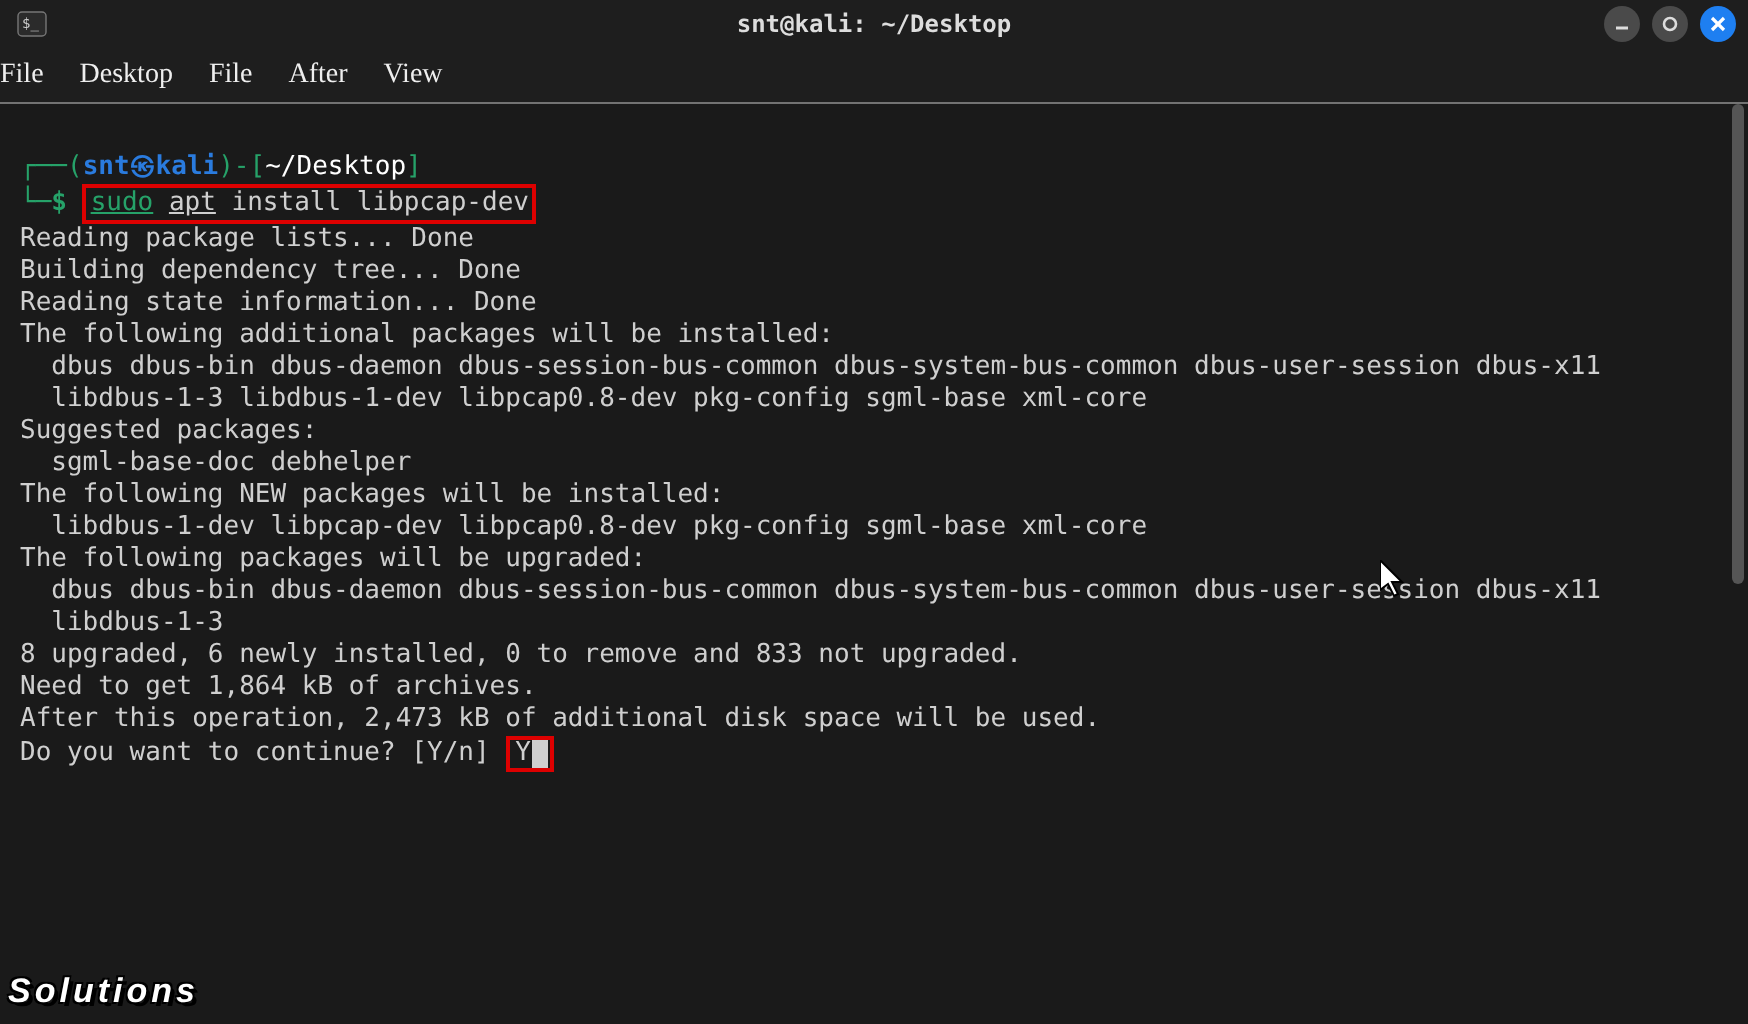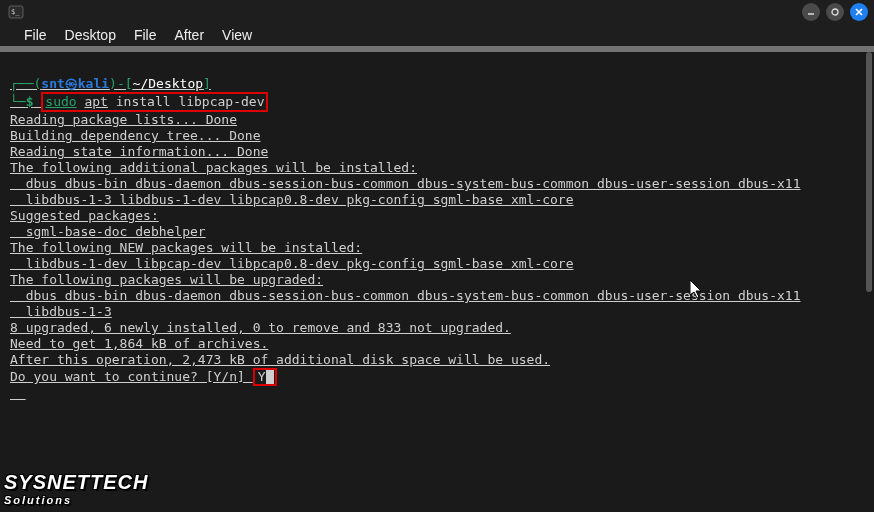--- a/index.html
+++ b/index.html
@@ -17,31 +17,31 @@
   .titlebar .title { position: absolute; left: 50%; transform: translateX(-50%); font-weight: bold; }
   .win-controls { position: absolute; right: 6px; top: 3px; display: flex; gap: 6px; }
   .win-btn { width: 18px; height: 18px; border-radius: 50%; display: flex; align-items: center; justify-content: center; font-size: 10px; }
   .win-min { background: #4a4a4a; color: #fff; }
   .win-max { background: #4a4a4a; color: #fff; }
   .win-close { background: #1e7ff1; color: #fff; font-weight: bold; }
 
   
   .menubar {
     height: 28px; background: #1e1e1e; display: flex; align-items: center;
-    padding-left: 24px; gap: 18px; font-size: 14px; border-bottom: 6px solid #737373;
-    font-family: Liberation Sans, sans-serif;
+    padding-left: 0; gap: 18px; font-size: 14px; border-bottom: 1px solid #737373;
+    font-family: Liberation Serif, serif;
   }
   .menubar span { color: #eee; cursor: pointer; }
 
   
   .terminal-wrap { position: relative; height: calc(512px - 24px - 28px); }
   .terminal {
     background: #1a1a1a; color: #cfcfcf; font-size: 13px; line-height: 16px;
     padding: 8px 10px 10px 10px; white-space: pre; font-family: "DejaVu Sans Mono", monospace;
-    height: 100%; overflow: hidden; position: relative; text-decoration: underline;
+    height: 100%; overflow: hidden; position: relative;
   }
   .scrollbar {
     position: absolute; right: 0; top: 0; width: 10px; height: 100%;
   }
   .scroll-thumb {
     position: absolute; right: 2px; top: 0; width: 6px; height: 240px;
     background: #555; border-radius: 3px;
   }
 
   .green { color: #26a269; }
@@ -63,37 +63,38 @@
 
   .underline { text-decoration: underline; }
 
   
   .watermark {
     position: absolute; left: 4px; bottom: 6px; color: #fff;
     font-family: Arial, sans-serif; font-weight: 900; letter-spacing: 1px;
     text-shadow: 2px 2px 0 #000, -1px -1px 0 #000, 1px -1px 0 #000, -1px 1px 0 #000;
   }
   .watermark .big { font-size: 20px; font-style: italic; }
-  .watermark .small { font-size: 11px; display: block; text-align: left; letter-spacing: 2px; font-style: italic; }
+  .watermark .small { font-size: 17px; display: block; text-align: left; letter-spacing: 2px; font-style: italic; }
 
   
   .mouse-cursor {
     position: absolute; left: 690px; top: 228px; width: 14px; height: 20px; pointer-events: none;
   }
 </style>
 </head>
 <body>
 
 <div class="titlebar">
   <span class="gnome-icon">
     <svg viewBox="0 0 16 16" width="16" height="16">
         <rect x="1" y="2" width="14" height="12" rx="2" fill="#2b2b2b" stroke="#777" stroke-width="0.7"></rect>
         <text x="3" y="10" font-size="7" fill="#ccc" font-family="monospace">$_</text>
       </svg>
   </span>
+  <span class="title">snt@kali: ~/Desktop</span>
   <div class="win-controls">
     <div class="win-btn win-min">
       <svg width="10" height="10" viewBox="0 0 10 10">
           <line x1="2" y1="7" x2="8" y2="7" stroke="#ddd" stroke-width="1.5"></line>
         </svg>
     </div>
     <div class="win-btn win-max">
       <svg width="10" height="10" viewBox="0 0 10 10">
           <circle cx="5" cy="5" r="3" fill="none" stroke="#ddd" stroke-width="1.3"></circle>
         </svg>
@@ -136,21 +137,20 @@
 <span>Need to get 1,864 kB of archives.</span>
 <span>After this operation, 2,473 kB of additional disk space will be used.</span>
 <span>Do you want to continue? [Y/n] </span><span class="hl-y"><span>Y</span><span class="cursor-block"></span></span>
   </div>
 
   <div class="scrollbar">
     <div class="scroll-thumb"></div>
   </div>
 
   <div class="watermark">
-    <span class="big">SYSNETTECH</span>
     <span class="small">Solutions</span>
   </div>
 
   <div class="mouse-cursor">
     <svg viewBox="0 0 14 20" width="14" height="20">
       <polygon points="0,0 0,15 4,12 7,18 9,17 6,11 11,11" fill="#fff" stroke="#000" stroke-width="1"></polygon>
     </svg>
   </div>
 </div>
 

